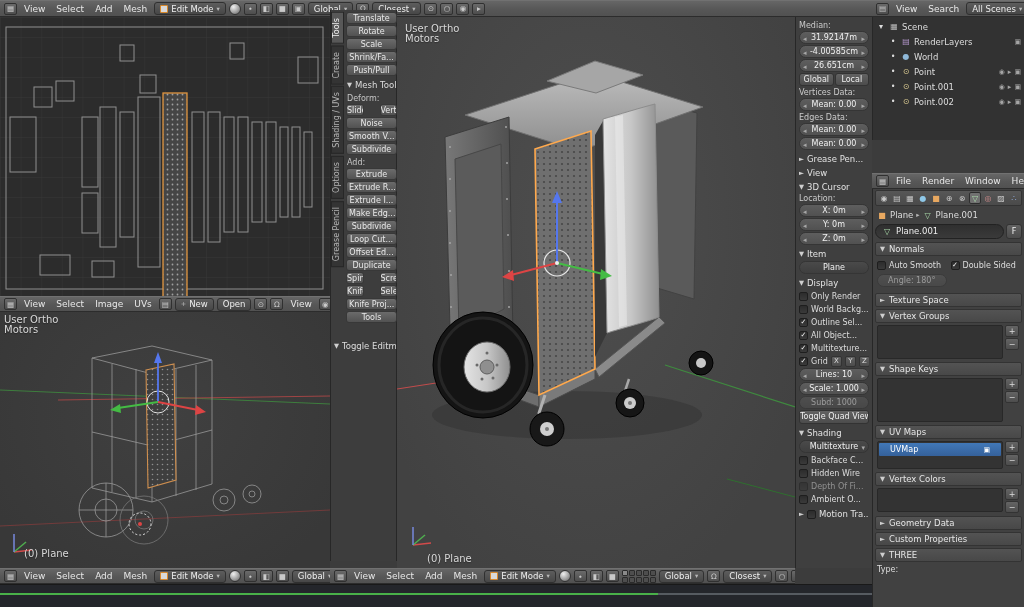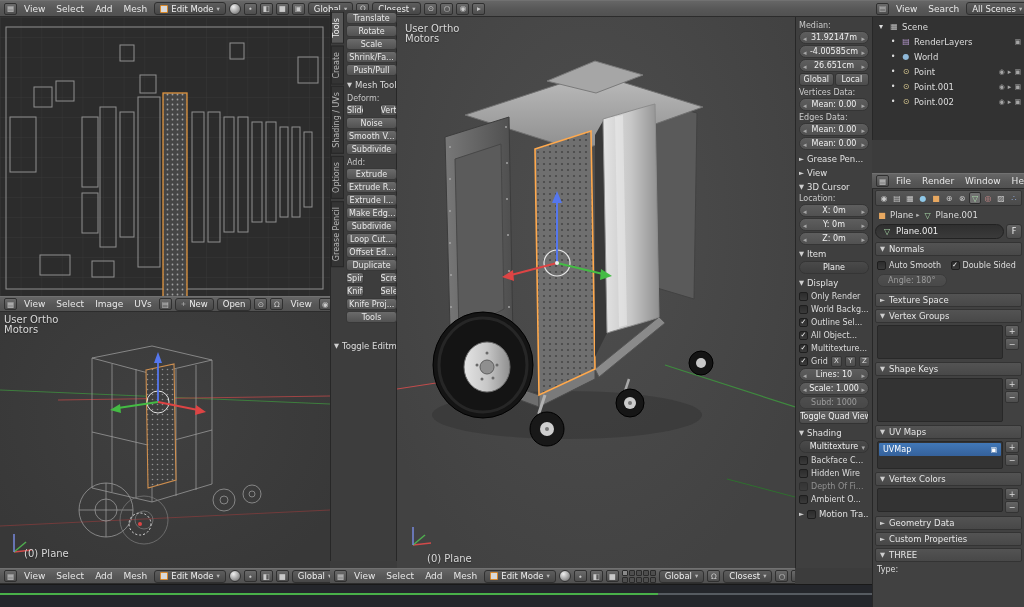--- a/index.html
+++ b/index.html
@@ -56,21 +56,21 @@
   .ptab.active{background:#717171;border:1px solid #2e2e2e;color:#fff}
   .bcrow{display:flex;align-items:center;gap:3px;height:14px;font-size:8.5px;color:#ddd;padding:0 2px}
   .namerow{display:flex;gap:2px;align-items:center;height:18px;margin-bottom:1px}
   .namef{flex:1;height:15px;background:linear-gradient(#2f2f2f,#3a3a3a);border:1px solid #222;border-radius:8px;display:flex;align-items:center;gap:4px;padding:0 6px;font-size:8.5px;color:#eee}
   .fbtn{width:16px;height:15px;border-radius:3px;background:linear-gradient(#626262,#4c4c4c);border:1px solid #333;display:flex;align-items:center;justify-content:center;font-size:8px;color:#eee;flex:none}
   .phead{display:flex;align-items:center;gap:4px;height:14px;background:linear-gradient(#535353,#484848);border:1px solid #333;border-radius:2px;font-size:8.5px;color:#e6e6e6;padding:0 4px;margin:2px 0 1px;white-space:nowrap;overflow:hidden}
   .pbody{padding:2px 2px 3px;font-size:8px}
   .grid2{display:grid;grid-template-columns:1fr 1fr;gap:2px 4px;align-items:center}
   .listwrap{display:flex;gap:2px;padding:1px 2px}
   .plist{flex:1;background:#333;border:1px solid #282828;border-radius:2px;padding:1px;overflow:hidden}
-  .lrow{height:13px;display:flex;align-items:center;padding:0 4px;font-size:8px;color:#fff;background:linear-gradient(#4178b8,#35619b);border-radius:1px}
+  .lrow{height:13px;display:flex;align-items:center;padding:0 11px;font-size:8px;color:#fff;background:linear-gradient(#4178b8,#35619b);border-radius:1px}
   .sidecol{width:15px;display:flex;flex-direction:column;gap:1px;flex:none}
   .sq{width:14px;height:12px;border-radius:2px;background:linear-gradient(#646464,#4d4d4d);border:1px solid #333;display:flex;align-items:center;justify-content:center;font-size:8px;color:#ddd}
   
   .vplab{position:absolute;font-size:10px;color:#d9d9d9;text-shadow:0 1px 1px rgba(0,0,0,.35);pointer-events:none}
   #main-vp{background:radial-gradient(ellipse at 48% 38%,#4e4e4e,#424242 80%)}
   #wire-vp{background:radial-gradient(ellipse at 50% 40%,#404040,#383838 85%)}
   #uv-canvas{background:#2c2c2c}
   #bottom{background:#24262b;border-top:1px solid #191919}
   .greenline{position:absolute;left:0;top:8px;height:2px;background:#49b049}
   .greenline2{position:absolute;top:8px;height:2px;background:#565b61}

